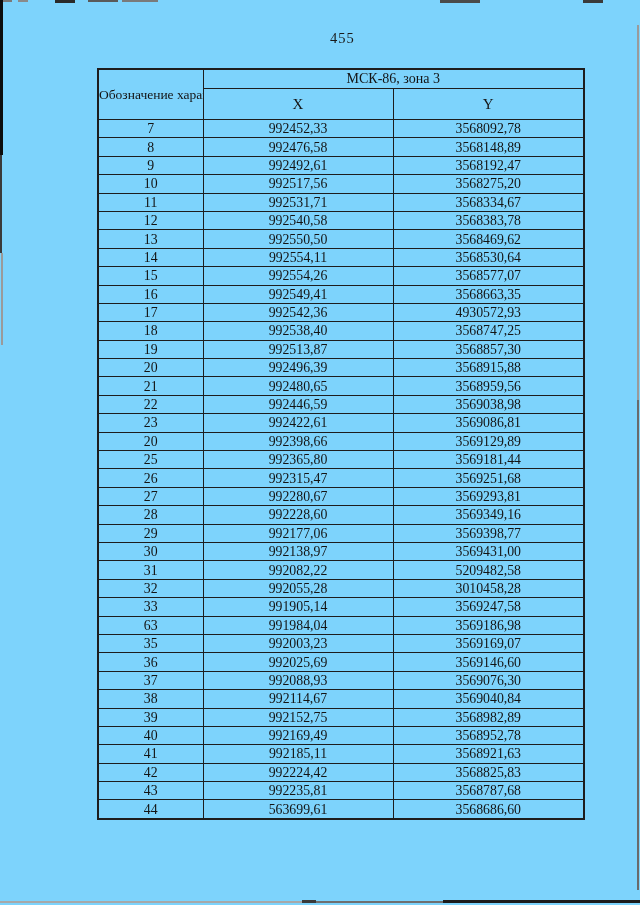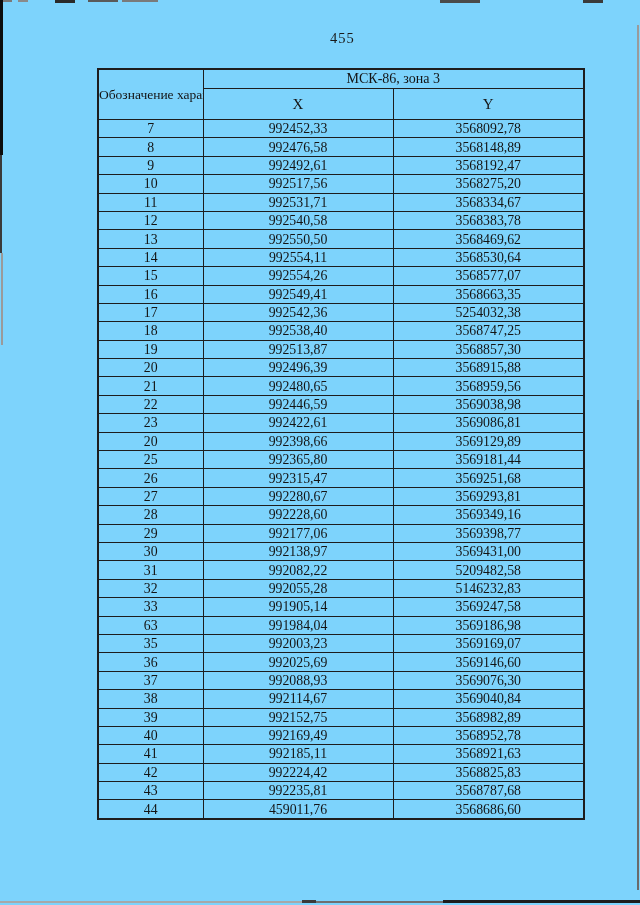--- a/index.html
+++ b/index.html
@@ -119,21 +119,21 @@
           <td>3568577,07</td>
         </tr>
         <tr>
           <td>16</td>
           <td>992549,41</td>
           <td>3568663,35</td>
         </tr>
         <tr>
           <td>17</td>
           <td>992542,36</td>
-          <td>5254032,38</td>
+          <td>4930572,93</td>
         </tr>
         <tr>
           <td>18</td>
           <td>992538,40</td>
           <td>3568747,25</td>
         </tr>
         <tr>
           <td>19</td>
           <td>992513,87</td>
           <td>3568857,30</td>
@@ -194,21 +194,21 @@
           <td>3569431,00</td>
         </tr>
         <tr>
           <td>31</td>
           <td>992082,22</td>
           <td>5209482,58</td>
         </tr>
         <tr>
           <td>32</td>
           <td>992055,28</td>
-          <td>5146232,83</td>
+          <td>3010458,28</td>
         </tr>
         <tr>
           <td>33</td>
           <td>991905,14</td>
           <td>3569247,58</td>
         </tr>
         <tr>
           <td>63</td>
           <td>991984,04</td>
           <td>3569186,98</td>
@@ -253,21 +253,21 @@
           <td>992224,42</td>
           <td>3568825,83</td>
         </tr>
         <tr>
           <td>43</td>
           <td>992235,81</td>
           <td>3568787,68</td>
         </tr>
         <tr>
           <td>44</td>
-          <td>459011,76</td>
+          <td>563699,61</td>
           <td>3568686,60</td>
         </tr>
       </tbody>
   </table>
 
   <div class="art" style="left:2px;top:0;width:10px;height:2px;background:#7a7a7a;"></div>
   <div class="art" style="left:18px;top:0;width:10px;height:2px;background:#8a8a8a;"></div>
   <div class="art" style="left:55px;top:0;width:20px;height:3px;background:#2a2a2a;"></div>
   <div class="art" style="left:88px;top:0;width:30px;height:2px;background:#5a5a5a;"></div>
   <div class="art" style="left:122px;top:0;width:36px;height:2px;background:#7a7a7a;"></div>

